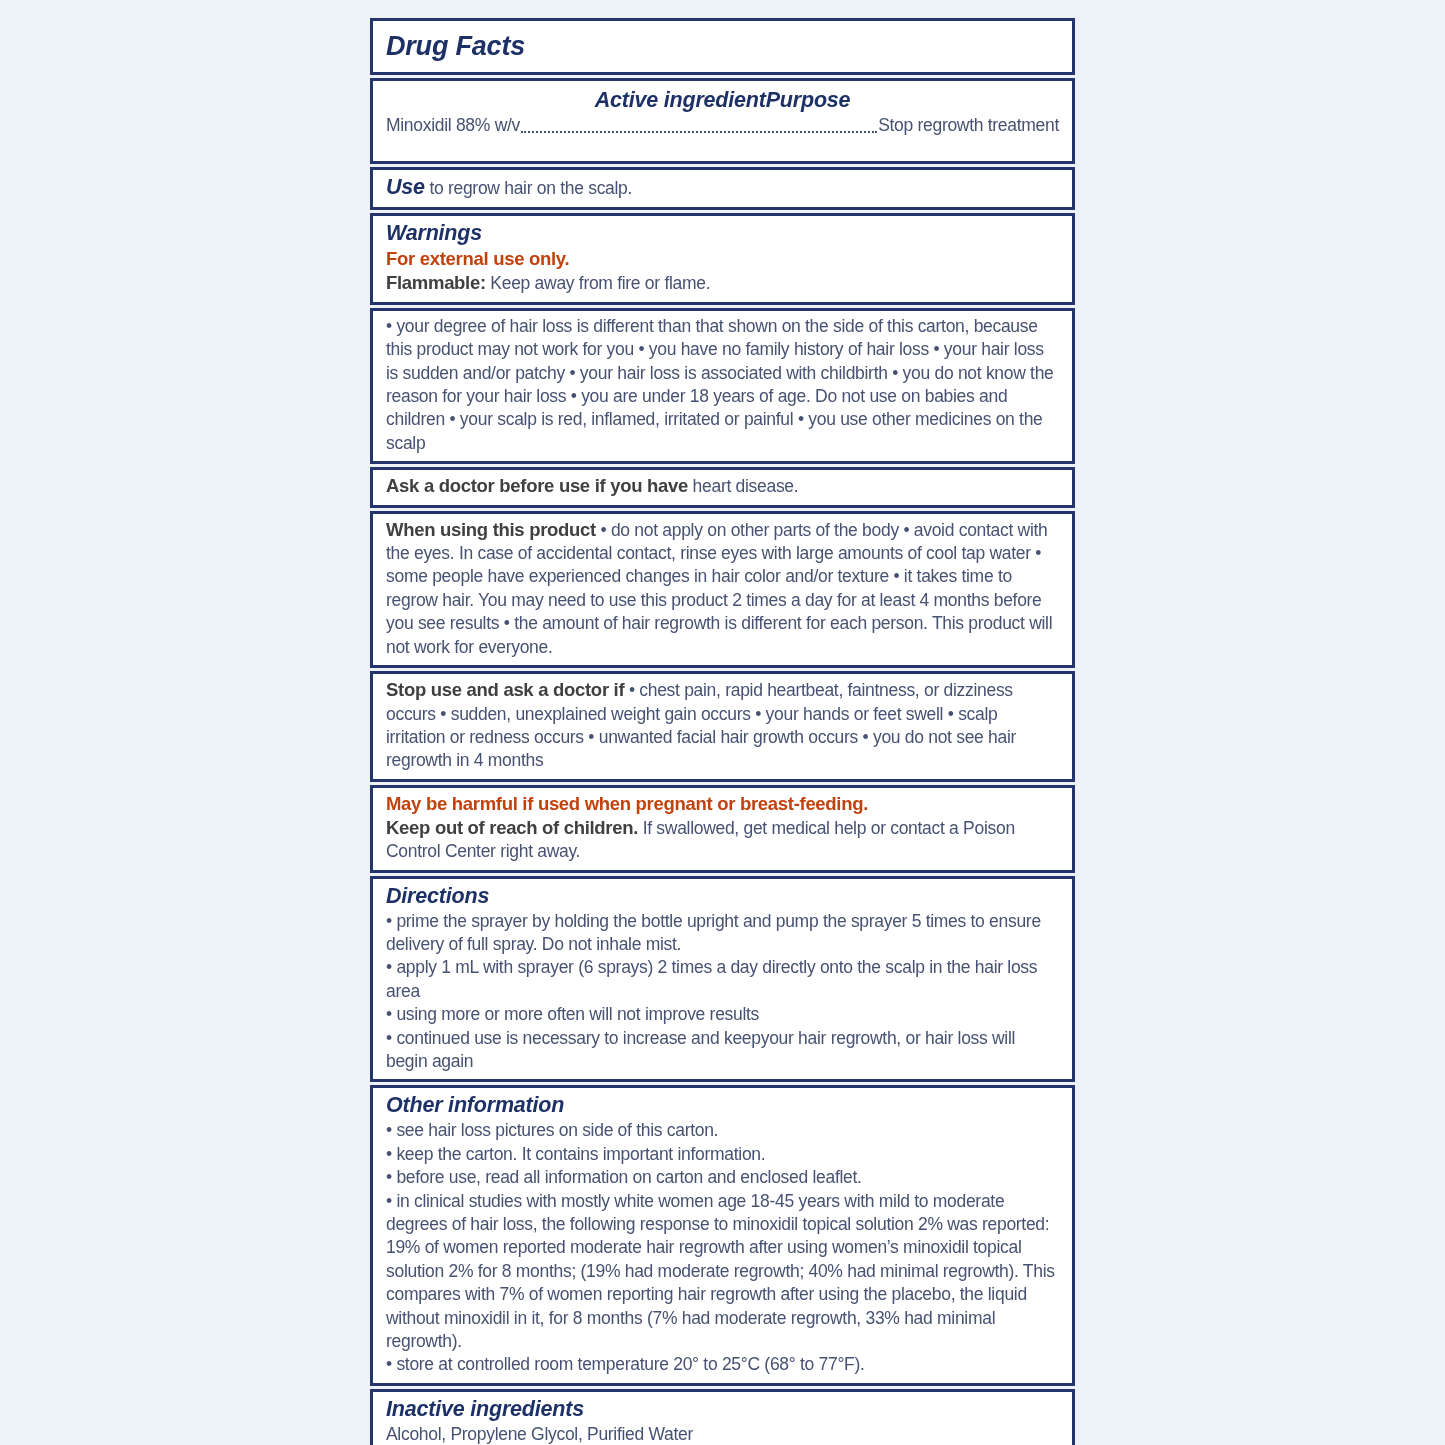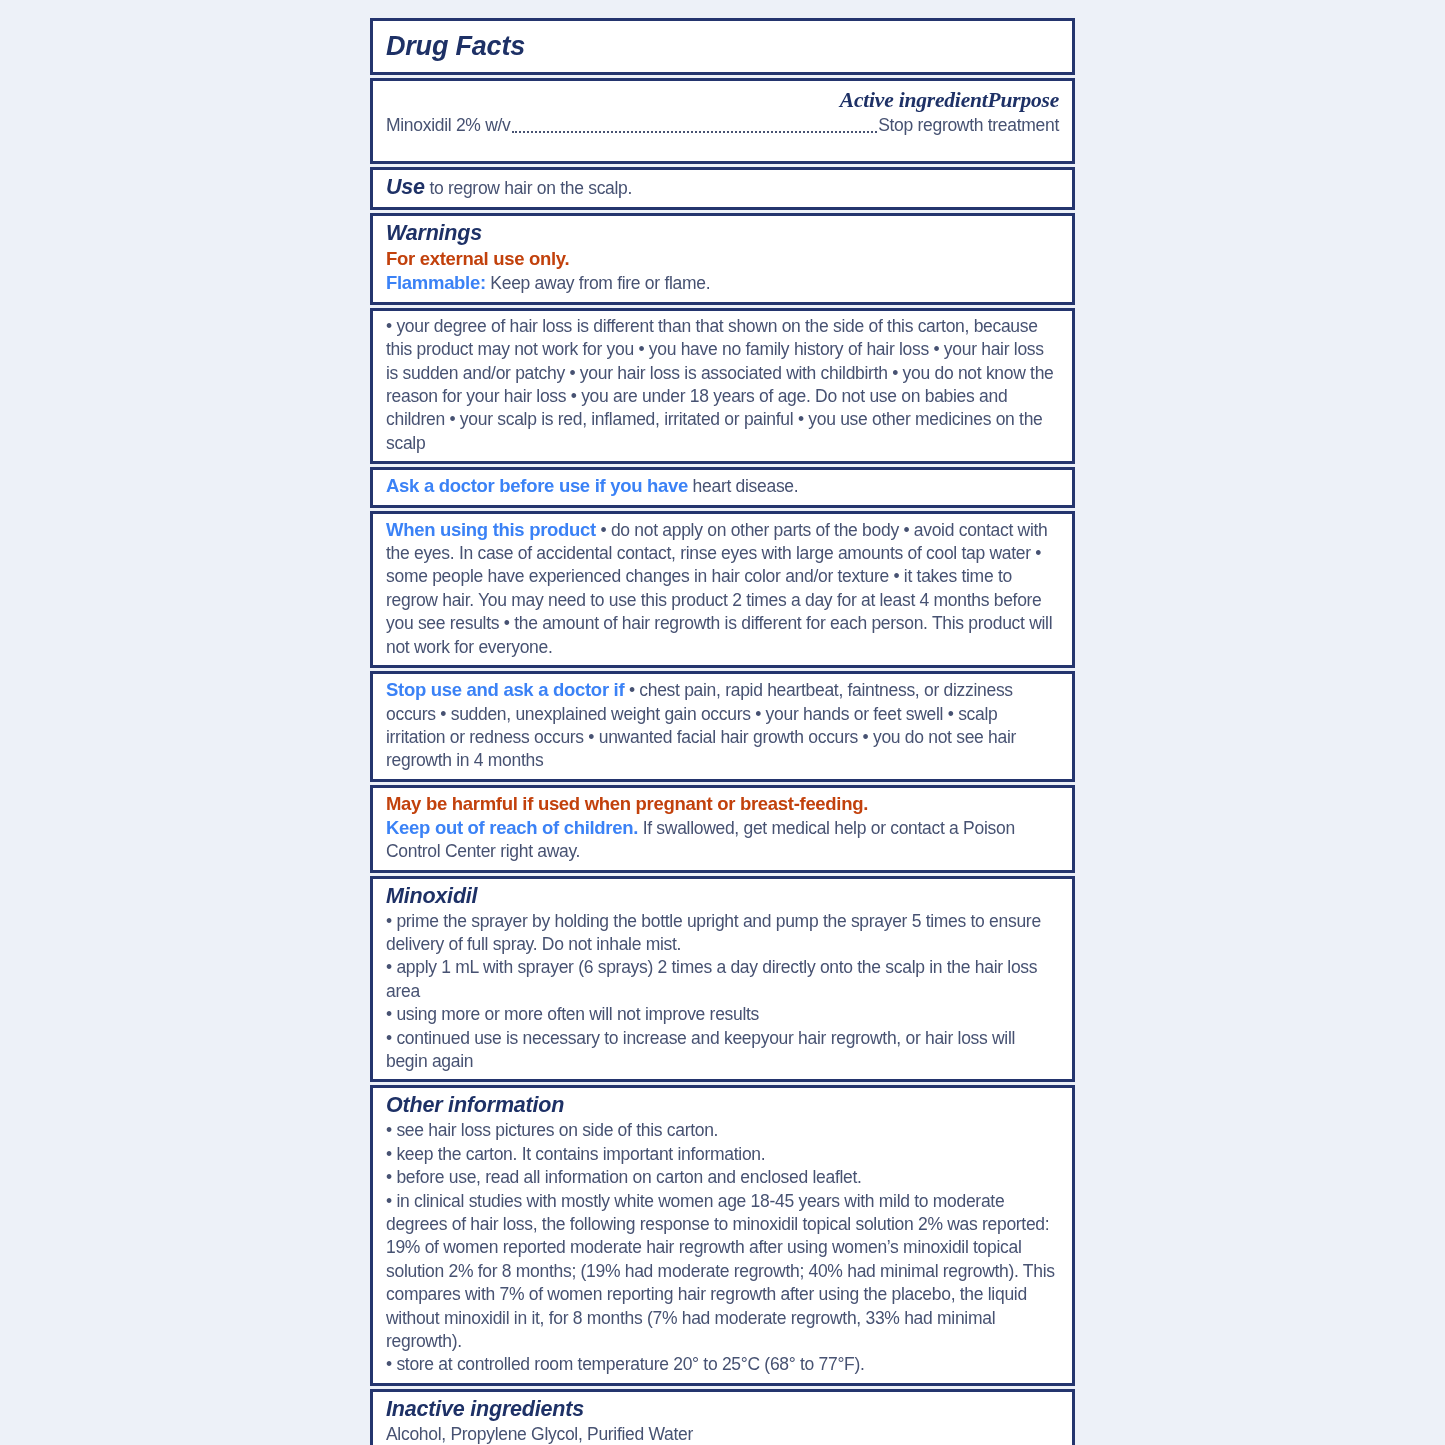--- a/index.html
+++ b/index.html
@@ -40,31 +40,31 @@
     line-height: 27px;
     font-weight: bold;
     font-style: italic;
     color: #1e3166;
     letter-spacing: -0.2px;
   }
   .inline-h {
     font-size: 18.5px;
     font-weight: bold;
     font-style: normal;
-    color: #3b82f6;
+    color: #404040;
     letter-spacing: -0.3px;
   }
   .bold-line {
     font-size: 18.5px;
     line-height: 24px;
     font-weight: bold;
     color: #c2410c;
     letter-spacing: -0.3px;
   }
-  .row-between { display: flex; justify-content: flex-end; align-items: baseline; font-family: Liberation Serif, serif; }
+  .row-between { display: flex; justify-content: center; align-items: baseline; }
   .leader-row { display: flex; align-items: flex-end; }
   .leader {
     flex: 1;
     border-bottom: 2.2px dotted #475272;
     margin: 0 1px 4px 1px;
     min-width: 20px;
   }
   .bullets p { margin: 0; }
   .tight { padding-top: 4px; padding-bottom: 6px; }
   .title-box { padding-top: 8px; padding-bottom: 9px; }
@@ -78,21 +78,21 @@
     <section class="box title-box">
       <h1 class="main-title">Drug Facts</h1>
     </section>
 
     <section class="box">
       <div class="row-between">
         <span class="sec-h">Active ingredient</span>
         <span class="sec-h">Purpose</span>
       </div>
       <div class="leader-row">
-        <span>Minoxidil 2% w/v</span>
+        <span>Minoxidil 88% w/v</span>
         <span class="leader"></span>
         <span>Stop regrowth treatment</span>
       </div>
     </section>
 
     <section class="box tight">
       <p><span class="sec-h">Use</span> <span>to regrow hair on the scalp.</span></p>
     </section>
 
     <section class="box tight">
@@ -116,21 +116,21 @@
     <section class="box tight">
       <p><span class="inline-h">Stop use and ask a doctor if</span><span> • chest pain, rapid heartbeat, faintness, or dizziness occurs • sudden, unexplained weight gain occurs • your hands or feet swell • scalp irritation or redness occurs • unwanted facial hair growth occurs • you do not see hair regrowth in 4 months</span></p>
     </section>
 
     <section class="box tight">
       <p class="bold-line">May be harmful if used when pregnant or breast-feeding.</p>
       <p><span class="inline-h">Keep out of reach of children.</span><span> If swallowed, get medical help or contact a Poison Control Center right away.</span></p>
     </section>
 
     <section class="box tight bullets">
-      <h2 class="sec-h">Minoxidil</h2>
+      <h2 class="sec-h">Directions</h2>
       <p>• prime the sprayer by holding the bottle upright and pump the sprayer 5 times to ensure delivery of full spray. Do not inhale mist.</p>
       <p>• apply 1 mL with sprayer (6 sprays) 2 times a day directly onto the scalp in the hair loss area</p>
       <p>• using more or more often will not improve results</p>
       <p>• continued use is necessary to increase and keepyour hair regrowth, or hair loss will begin again</p>
     </section>
 
     <section class="box tight bullets">
       <h2 class="sec-h">Other information</h2>
       <p>• see hair loss pictures on side of this carton.</p>
       <p>• keep the carton. It contains important information.</p>

